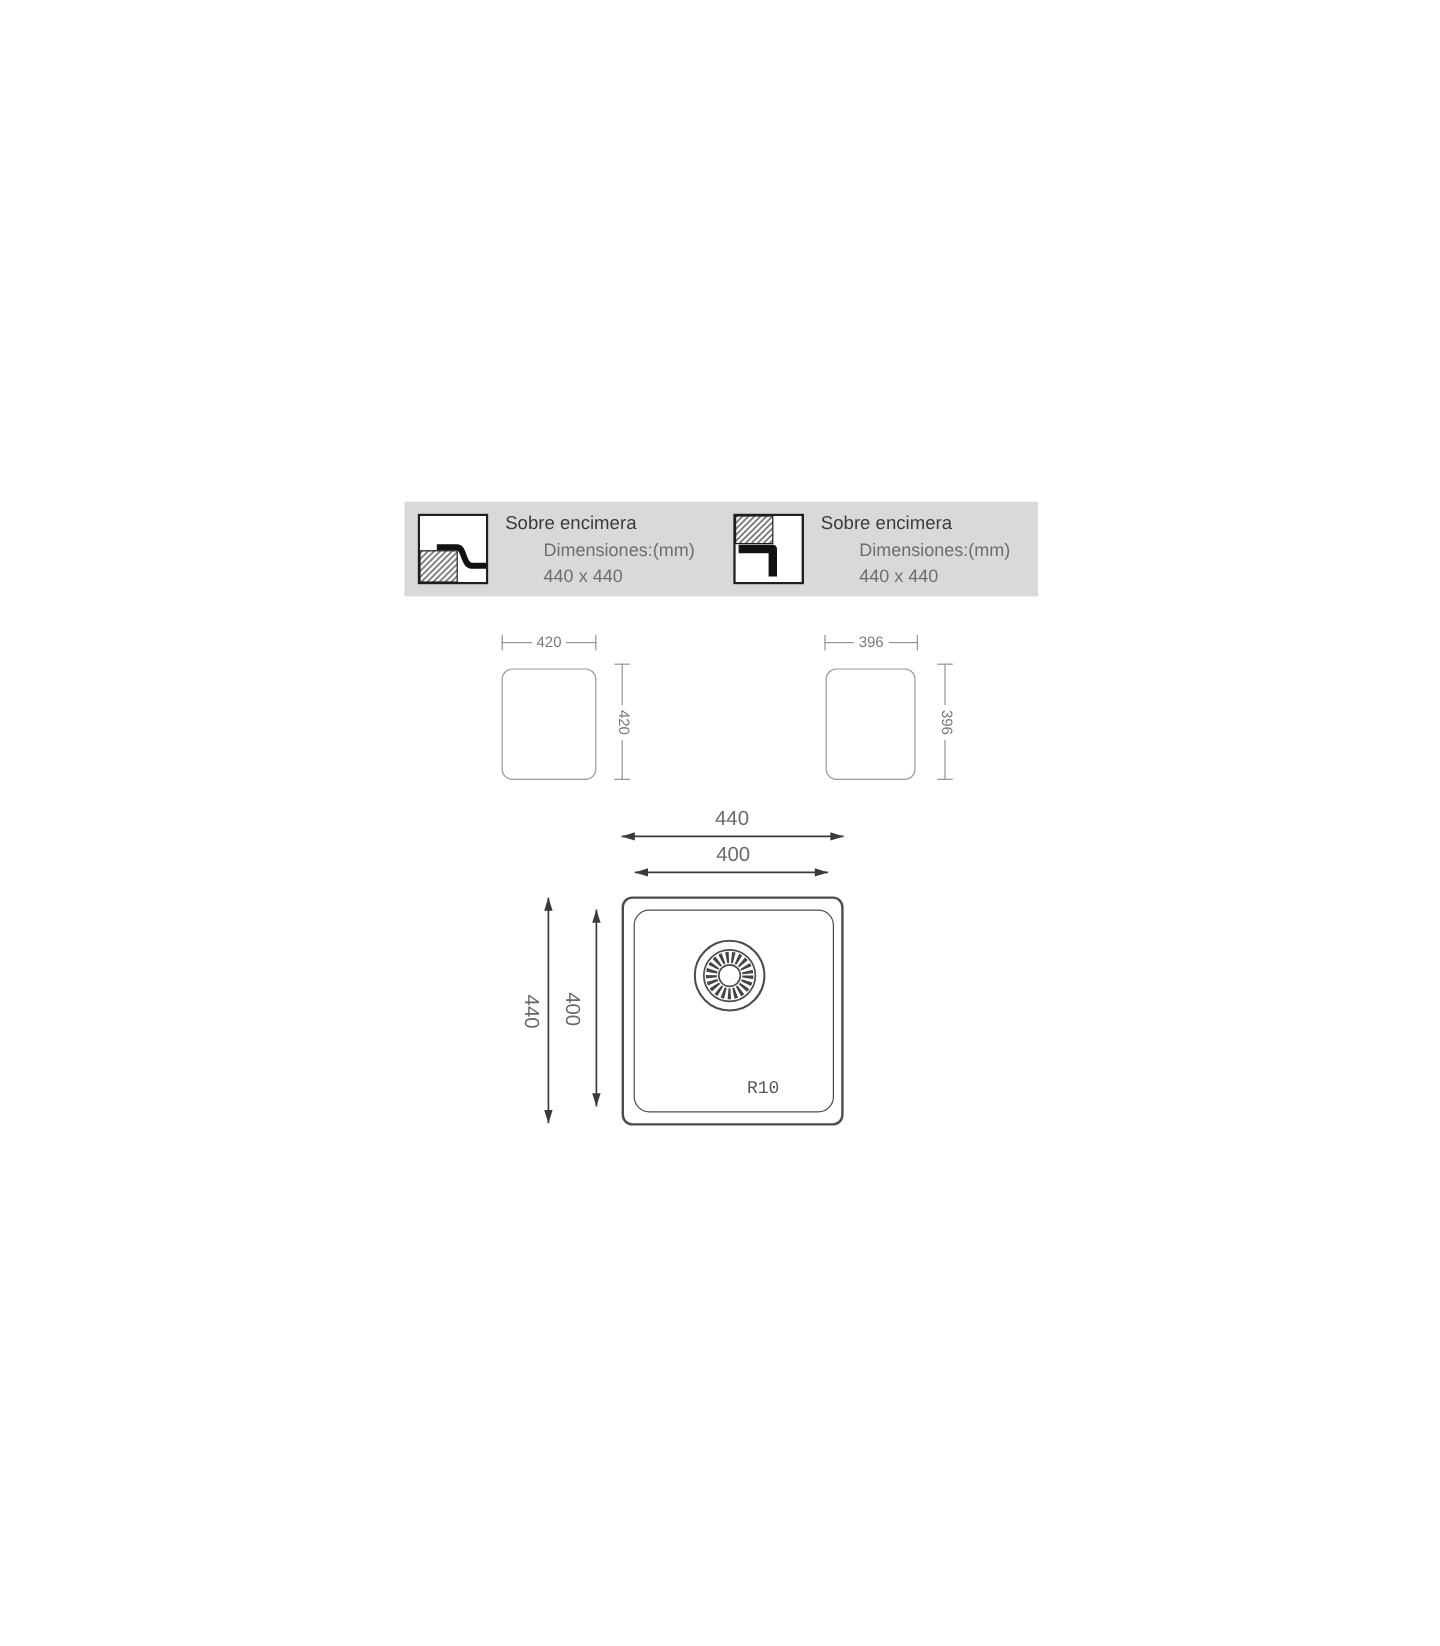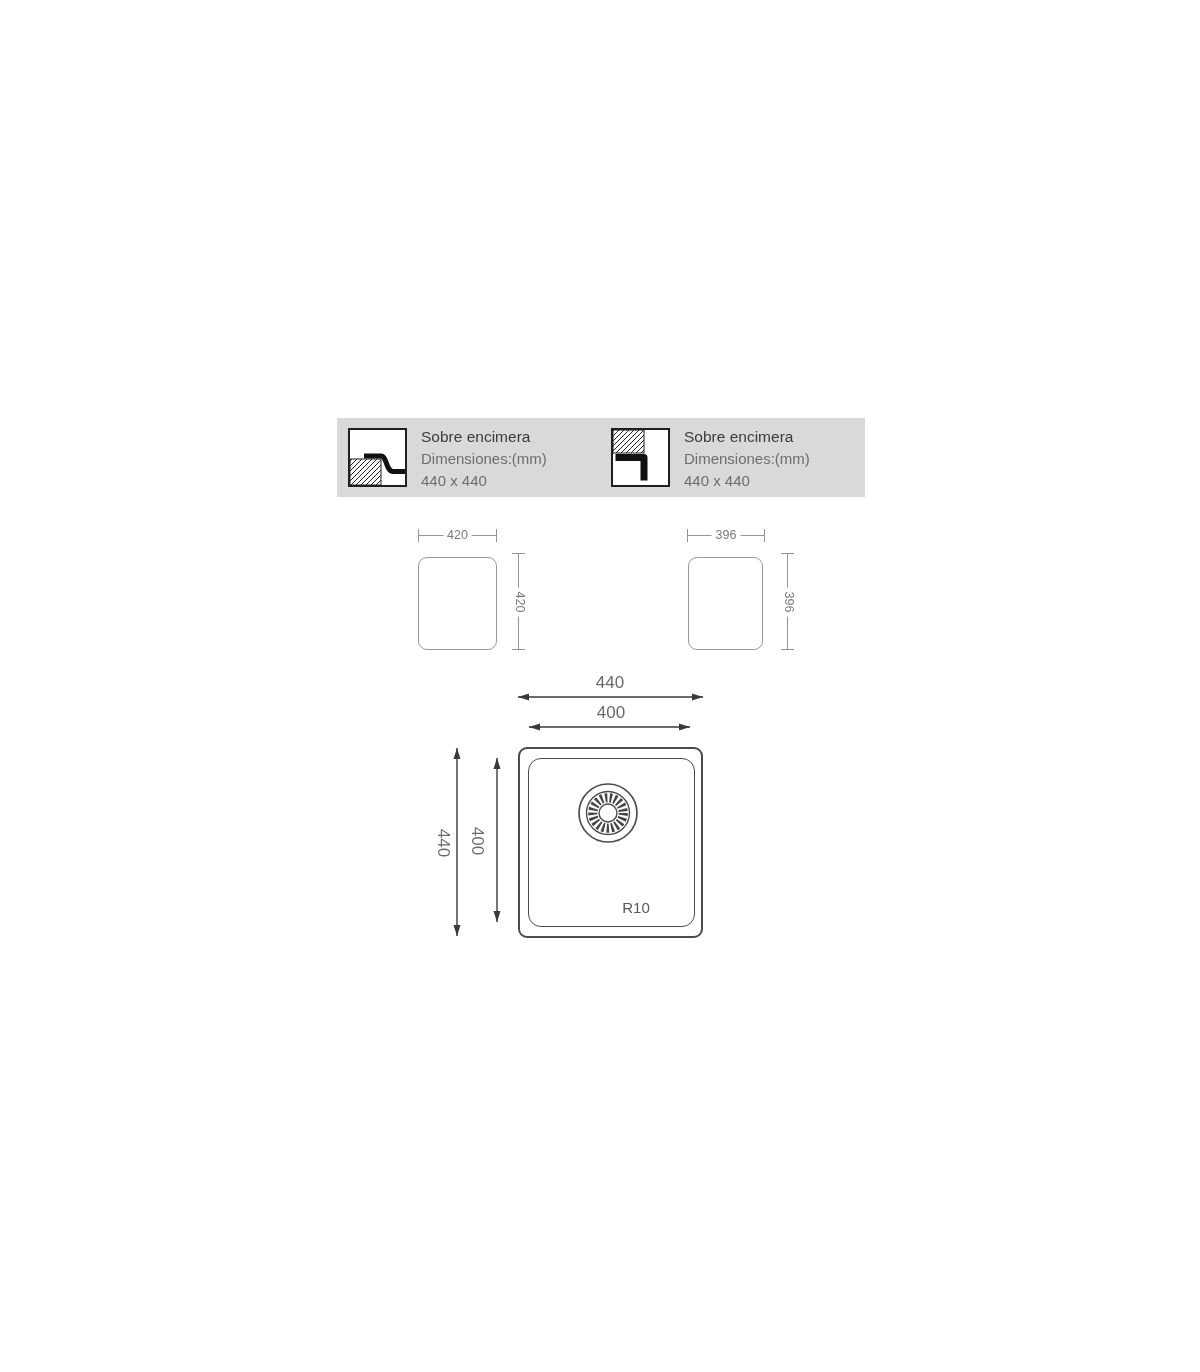--- a/index.html
+++ b/index.html
@@ -6,21 +6,21 @@
   #canvas{
     position:relative;width:1200px;height:1372px;background:#fff;overflow:hidden;
     font-family:"Liberation Sans","DejaVu Sans",sans-serif;
   }
   #canvas *{box-sizing:border-box;}
   .abs{position:absolute;}
 
   
   .header-bar{background:#d9d9d9;}
   .opt-text .opt-title{font-size:15.5px;line-height:22px;color:#3b3b3b;}
-  .opt-text .opt-sub{font-size:15px;line-height:22px;color:#6e6e6e;}
+  .opt-text .opt-sub{font-size:15px;line-height:22px;color:#6e6e6e;margin-left:32px;}
 
   
   .cutout-rect{border:1.5px solid #9a9a9a;border-radius:9px;background:#fff;}
   .h-dim{height:13px;}
   .h-dim .line{position:absolute;left:0;right:0;top:6px;height:1px;background:#949494;}
   .h-dim .t1{position:absolute;left:0;top:0;bottom:0;width:1px;background:#949494;}
   .h-dim .t2{position:absolute;right:0;top:0;bottom:0;width:1px;background:#949494;}
   .v-dim{width:13px;}
   .v-dim .line{position:absolute;top:0;bottom:0;left:6px;width:1px;background:#949494;}
   .v-dim .t1{position:absolute;top:0;left:0;right:0;height:1px;background:#949494;}
@@ -134,15 +134,15 @@
   <div class="sink-outer abs" style="left:518px;top:747px;width:185px;height:191px;"></div>
   <div class="sink-inner abs" style="left:528px;top:758px;width:167px;height:169px;"></div>
 
   <svg class="abs" style="left:577px;top:782px;" width="62" height="62" viewBox="0 0 62 62">
     <circle cx="31" cy="31" r="29" fill="none" stroke="#4c4c4c" stroke-width="1.7"></circle>
     <circle cx="31" cy="31" r="21.5" fill="none" stroke="#4c4c4c" stroke-width="1.4"></circle>
     <circle cx="31" cy="31" r="15.2" fill="none" stroke="#454545" stroke-width="9.2" stroke-dasharray="2.3 2.25"></circle>
     <circle cx="31" cy="31" r="9" fill="none" stroke="#4c4c4c" stroke-width="1.4"></circle>
   </svg>
 
-  <div class="r10-label" style="left:636px;top:907px;">R10</div>
+  <div class="r10-label" style="left:636px;top:907px;font-family:Liberation Mono, monospace;">R10</div>
 
 </div>
 
 </body></html>

